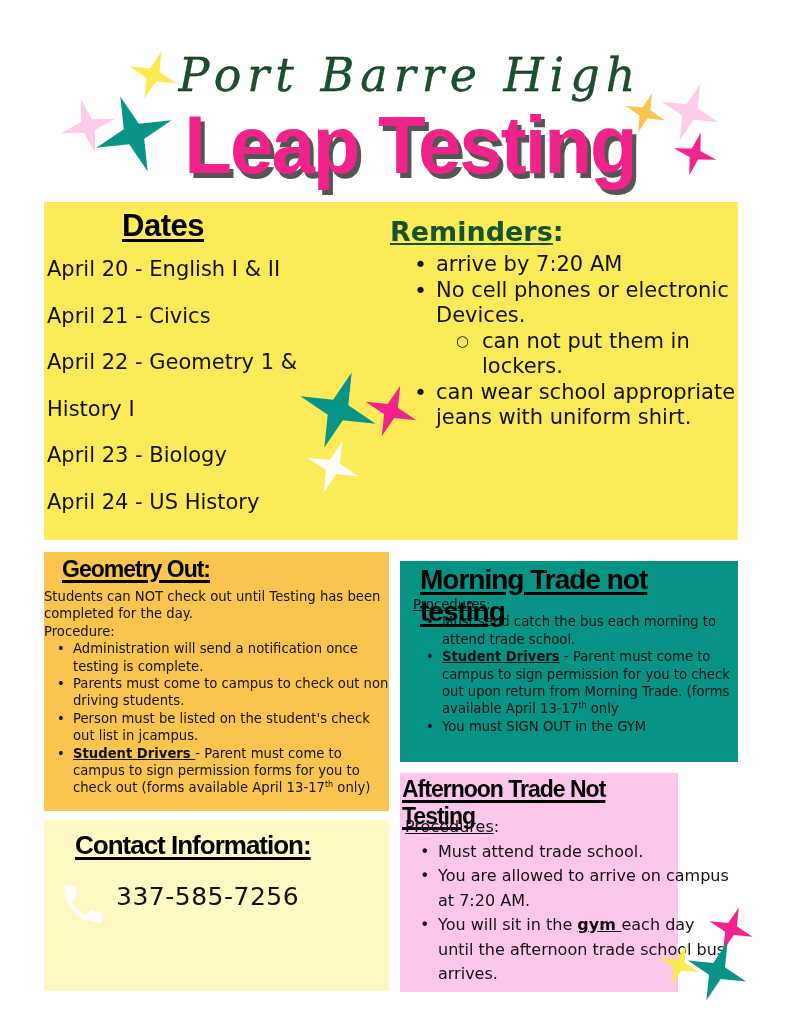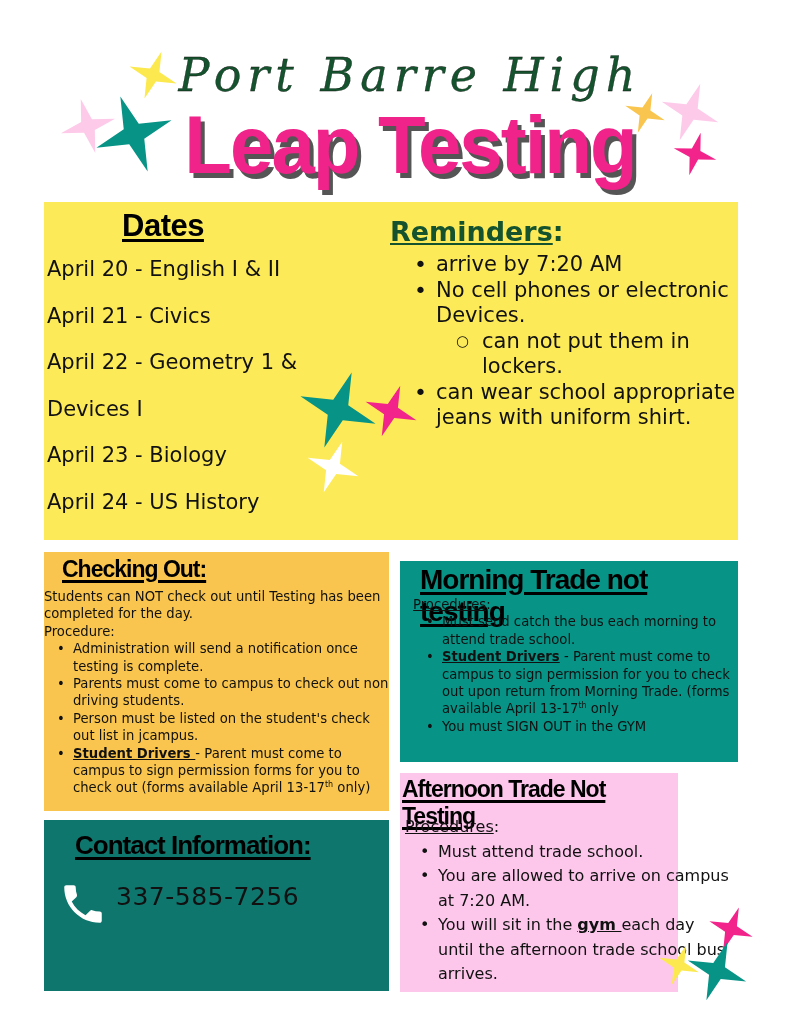--- a/index.html
+++ b/index.html
@@ -22,21 +22,21 @@
     font-size: 78px; line-height: 90px; letter-spacing: -2px;
     color: #f0238a;
     text-shadow: 4px 4px 0 #555;
     transform: scaleY(1.05);
   }
   .box { position: absolute; box-sizing: border-box; }
   .yellow { left: 44px; top: 202px; width: 694px; height: 338px; background: #fdea58; }
   .orange { left: 44px; top: 552px; width: 345px; height: 259px; background: #f9c54e; }
   .teal   { left: 400px; top: 561px; width: 338px; height: 201px; background: #079386; }
   .pink   { left: 400px; top: 773px; width: 278px; height: 219px; background: #fdc7ec; }
-  .magenta{ left: 44px; top: 820px; width: 345px; height: 171px; background: #0f766e; }
+  .magenta{ left: 44px; top: 820px; width: 345px; height: 171px; background: #fef9c3; }
 
   .heading-bold {
     font-family: "Liberation Sans", sans-serif; font-weight: 900;
     text-decoration: underline; text-decoration-thickness: 3px; text-underline-offset: 3px;
     color: #000; letter-spacing: -0.5px;
   }
   .dates-title { position: absolute; left: 78px; top: 6px; font-size: 31px; }
   .dates-list { position: absolute; left: 3px; top: 52px; margin: 0; padding: 0; list-style: none; }
   .dates-list li { font-size: 21px; height: 46.5px; line-height: 30px; color: #111; }
 
@@ -98,21 +98,21 @@
 
 <div class="script-title">Port Barre High</div>
 <div class="main-title">Leap Testing</div>
 
 <div class="box yellow">
   <div class="heading-bold dates-title">Dates</div>
   <ul class="dates-list">
     <li>April 20 - English I &amp; II</li>
     <li>April 21 - Civics</li>
     <li>April 22 - Geometry 1 &amp;</li>
-    <li>Devices I</li>
+    <li>History I</li>
     <li>April 23 - Biology</li>
     <li>April 24 - US History</li>
   </ul>
 
   <div class="rem-title"><span class="u">Reminders</span><span>:</span></div>
   <ul class="rem-list">
     <li>arrive by 7:20 AM</li>
     <li><span>No cell phones or electronic Devices.</span>
       <ul class="sub">
         <li>can not put them in lockers.</li>
@@ -126,21 +126,21 @@
     </svg>
   <svg class="star" style="left:320px;top:182px" width="54" height="54" viewBox="0 0 100 100">
       <path d="M50 0 L60 40 L100 50 L60 60 L50 100 L40 60 L0 50 L40 40 Z" fill="#f2238a" transform="rotate(20 50 50)"></path>
     </svg>
   <svg class="star" style="left:262px;top:238px" width="54" height="54" viewBox="0 0 100 100">
       <path d="M50 0 L60 40 L100 50 L60 60 L50 100 L40 60 L0 50 L40 40 Z" fill="#ffffff" transform="rotate(20 50 50)"></path>
     </svg>
 </div>
 
 <div class="box orange">
-  <div class="heading-bold co-title">Checking Out:</div>
+  <div class="heading-bold co-title">Geometry Out:</div>
   <div class="co-body small-text">
     <div>Students can NOT check out until Testing has been completed for the day.</div>
     <div>Procedure:</div>
     <ul class="bul">
       <li>Administration will send a notification once testing is complete.</li>
       <li>Parents must come to campus to check out non driving students.</li>
       <li>Person must be listed on the student's check out list in jcampus.</li>
       <li><span class="bold-u">Student Drivers </span><span>- Parent must come to campus to sign permission forms for you to check out (forms available April 13-17</span><sup>th</sup><span> only)</span></li>
     </ul>
   </div>

